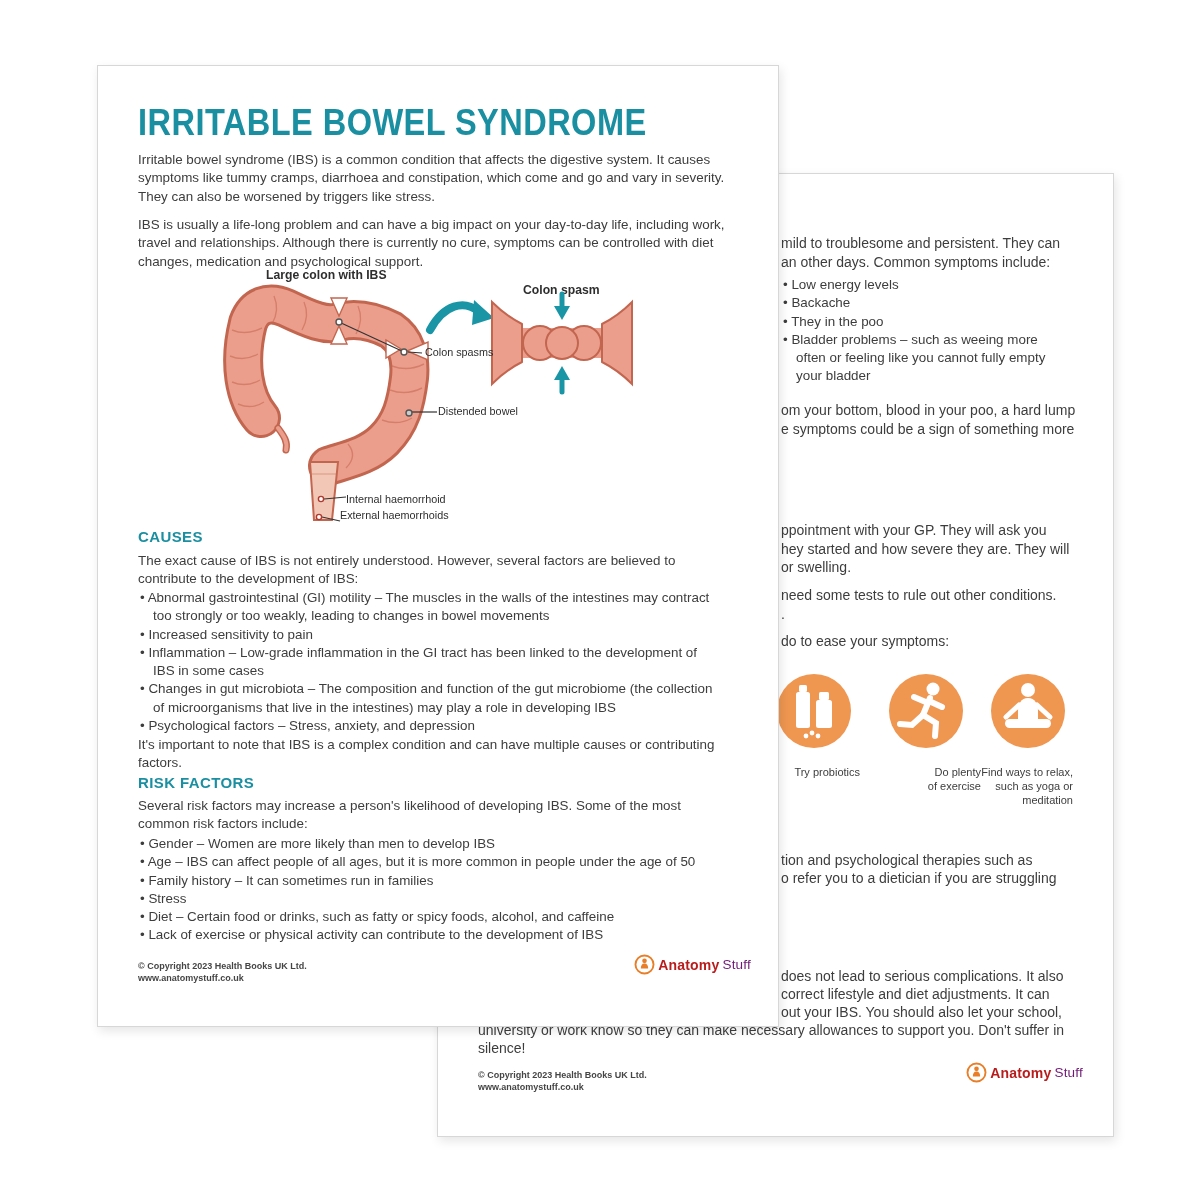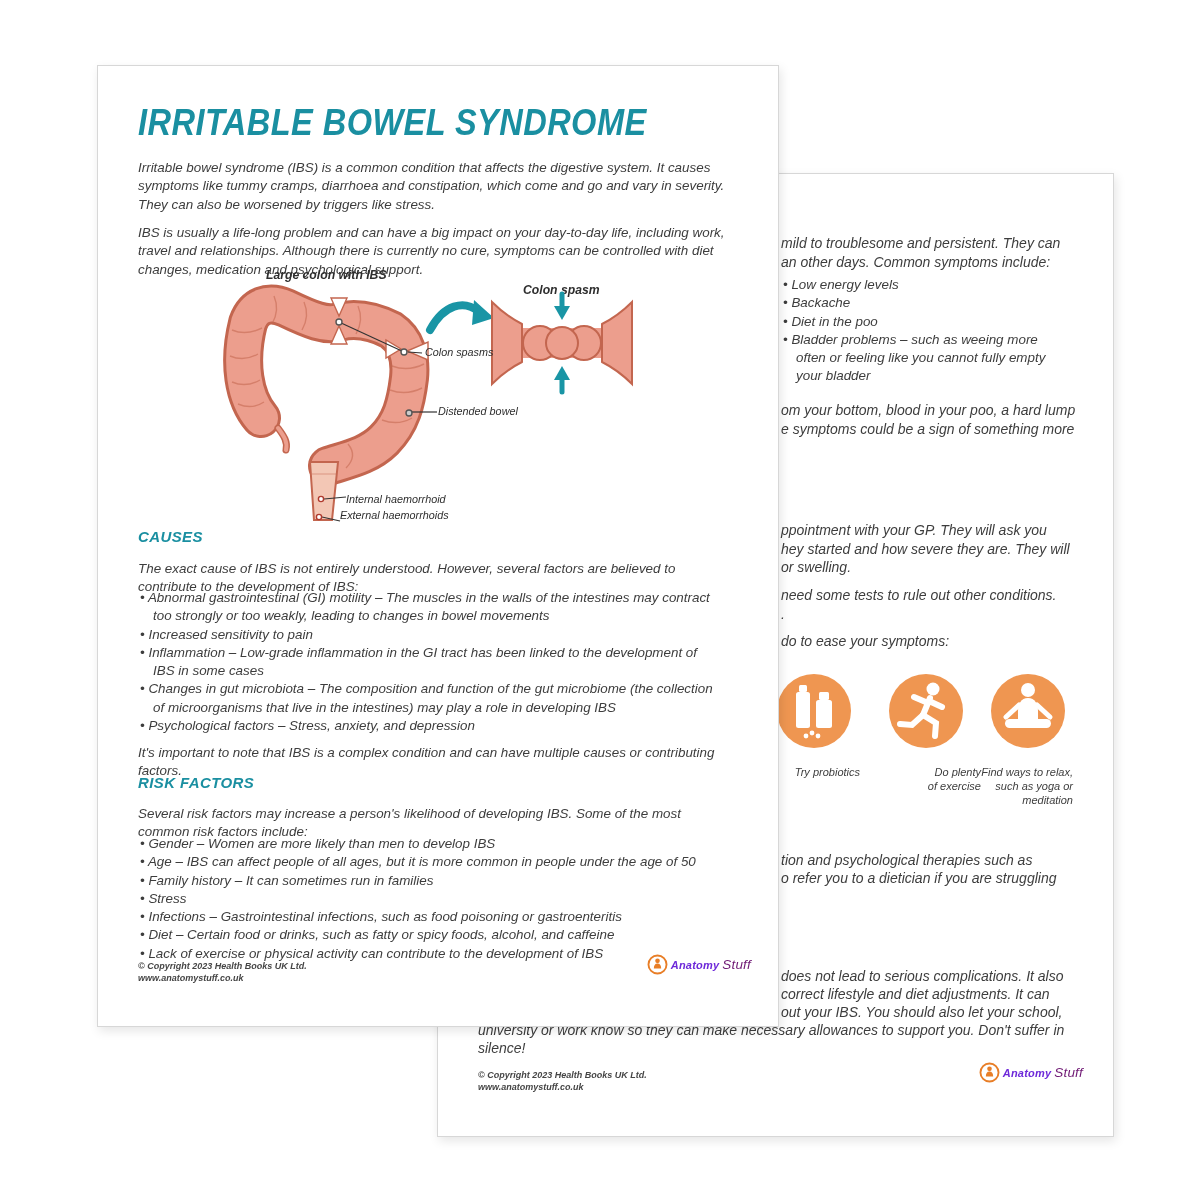--- a/index.html
+++ b/index.html
@@ -1,54 +1,54 @@
 <!DOCTYPE html>
 <html><head>
 <meta charset="utf-8">
 <style>
   html,body{margin:0;padding:0;background:#ffffff;}
   #canvas{position:relative;width:1200px;height:1200px;background:#ffffff;overflow:hidden;
           font-family:"Liberation Sans","DejaVu Sans",sans-serif;}
   .page{position:absolute;background:#ffffff;border:1px solid #d7d7d7;
-        box-shadow:2px 4px 10px rgba(0,0,0,0.10);font-style:italic;}
+        box-shadow:2px 4px 10px rgba(0,0,0,0.10);}
   #page1{left:97px;top:65px;width:680px;height:960px;z-index:2;}
   #page2{left:437px;top:173px;width:675px;height:962px;z-index:1;}
   .abs{position:absolute;}
   .title{font-size:37px;font-weight:bold;color:#1A8FA1;letter-spacing:0.5px;
          display:inline-block;transform:scaleX(0.88);transform-origin:left center;white-space:nowrap;}
-  .body-text{font-size:13.4px;line-height:18.3px;color:#3d3d3d;white-space:pre-line;margin-top:8px;}
+  .body-text{font-size:13.4px;line-height:18.3px;color:#3d3d3d;white-space:pre-line;}
   .heading{font-size:15px;font-weight:bold;color:#1A8FA1;letter-spacing:0.4px;}
   ul.bullets{list-style:none;margin:0;padding:0;font-size:13.4px;line-height:18.3px;color:#3d3d3d;}
   ul.bullets li{padding-left:13px;text-indent:-13px;white-space:pre-line;}
   ul.bullets li::before{content:"\2022  ";}
   .frag{position:absolute;font-size:14px;line-height:18.3px;color:#3d3d3d;white-space:nowrap;}
   .diagram-title{position:absolute;font-size:12.2px;font-weight:bold;color:#2e2e2e;white-space:nowrap;}
   .dlabel{position:absolute;font-size:10.8px;color:#2e2e2e;white-space:nowrap;}
   .footer-text{position:absolute;font-size:9px;font-weight:bold;line-height:12px;color:#454545;}
   .logo{position:absolute;display:flex;align-items:center;gap:3px;}
-  .logo .brand-bold{font-size:11px;font-weight:800;color:#6d28d9;letter-spacing:0.2px;}
+  .logo .brand-bold{font-size:14px;font-weight:800;color:#b91c1c;letter-spacing:0.2px;}
   .logo .brand-light{font-size:13.5px;font-weight:400;color:#701a75;letter-spacing:0.2px;}
   .icon-circle{position:absolute;width:74px;height:74px;}
   .icon-caption{position:absolute;font-size:11px;line-height:14px;color:#3d3d3d;
                 text-align:right;white-space:pre-line;}
 </style>
 </head>
 <body>
 
 <div id="canvas">
 
   <div class="page" id="page2">
 
     <div class="frag" style="left:343px;top:60px">mild to troublesome and persistent. They can</div>
     <div class="frag" style="left:343px;top:79px">an other days. Common symptoms include:</div>
 
     <ul class="bullets abs" style="left:345px;top:102px;width:310px">
       <li>Low energy levels</li>
       <li>Backache</li>
-      <li>Diet in the poo</li>
+      <li>They in the poo</li>
       <li>Bladder problems – such as weeing more
 often or feeling like you cannot fully empty
 your bladder</li>
     </ul>
 
     <div class="frag" style="left:343px;top:227px">om your bottom, blood in your poo, a hard lump</div>
     <div class="frag" style="left:343px;top:246px">e symptoms could be a sign of something more</div>
 
     <div class="frag" style="left:343px;top:347px">ppointment with your GP. They will ask you</div>
     <div class="frag" style="left:343px;top:366px">hey started and how severe they are. They will</div>
@@ -226,21 +226,20 @@
 factors.</div>
 
     <div class="abs heading" style="left:40px;top:708px">RISK FACTORS</div>
     <div class="abs body-text" style="left:40px;top:731px;width:615px">Several risk factors may increase a person's likelihood of developing IBS. Some of the most
 common risk factors include:</div>
     <ul class="bullets abs" style="left:42px;top:769px;width:630px">
       <li>Gender – Women are more likely than men to develop IBS</li>
       <li>Age – IBS can affect people of all ages, but it is more common in people under the age of 50</li>
       <li>Family history – It can sometimes run in families</li>
       <li>Stress</li>
-      <li>Infections – Gastrointestinal infections, such as food poisoning or gastroenteritis</li>
       <li>Diet – Certain food or drinks, such as fatty or spicy foods, alcohol, and caffeine</li>
       <li>Lack of exercise or physical activity can contribute to the development of IBS</li>
     </ul>
 
     <div class="footer-text" style="left:40px;top:894px">
       <div>© Copyright 2023 Health Books UK Ltd.</div>
       <div>www.anatomystuff.co.uk</div>
     </div>
 
     <div class="logo" style="right:27px;top:888px">

